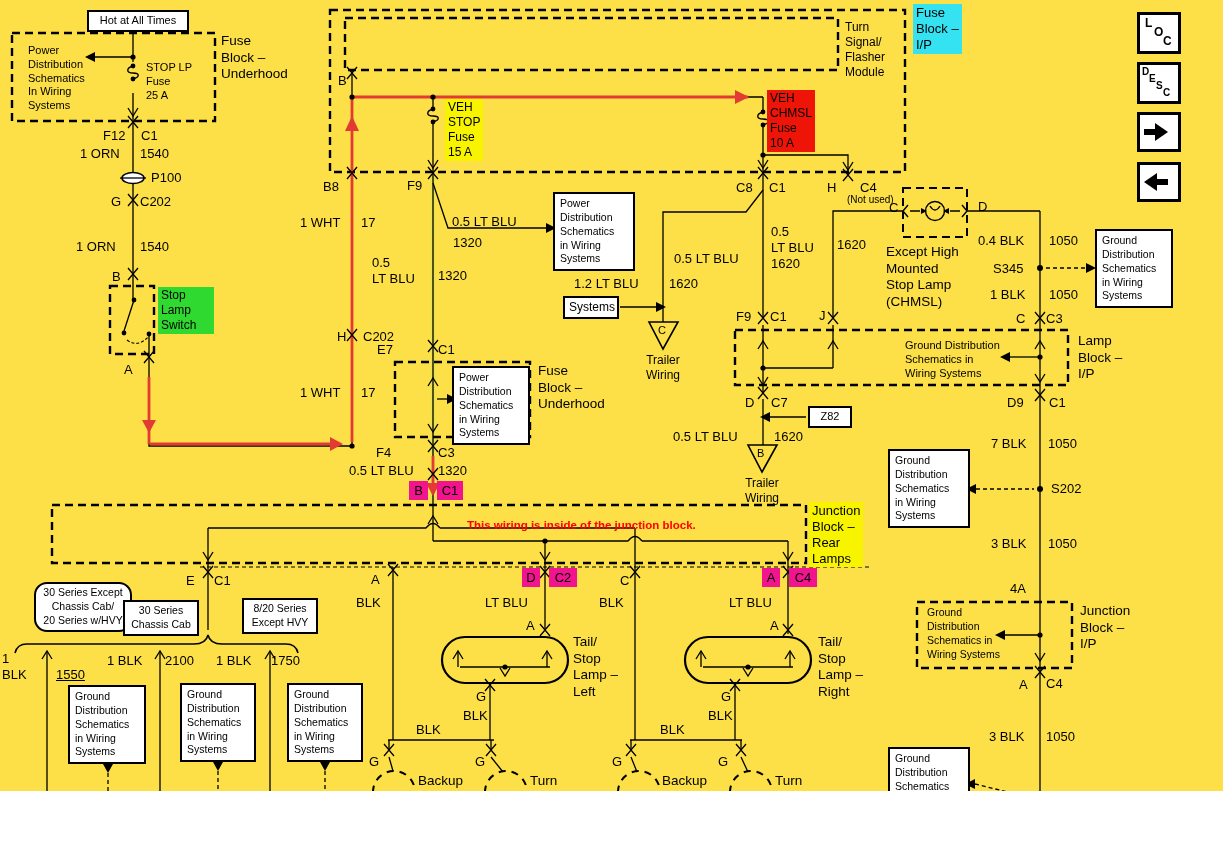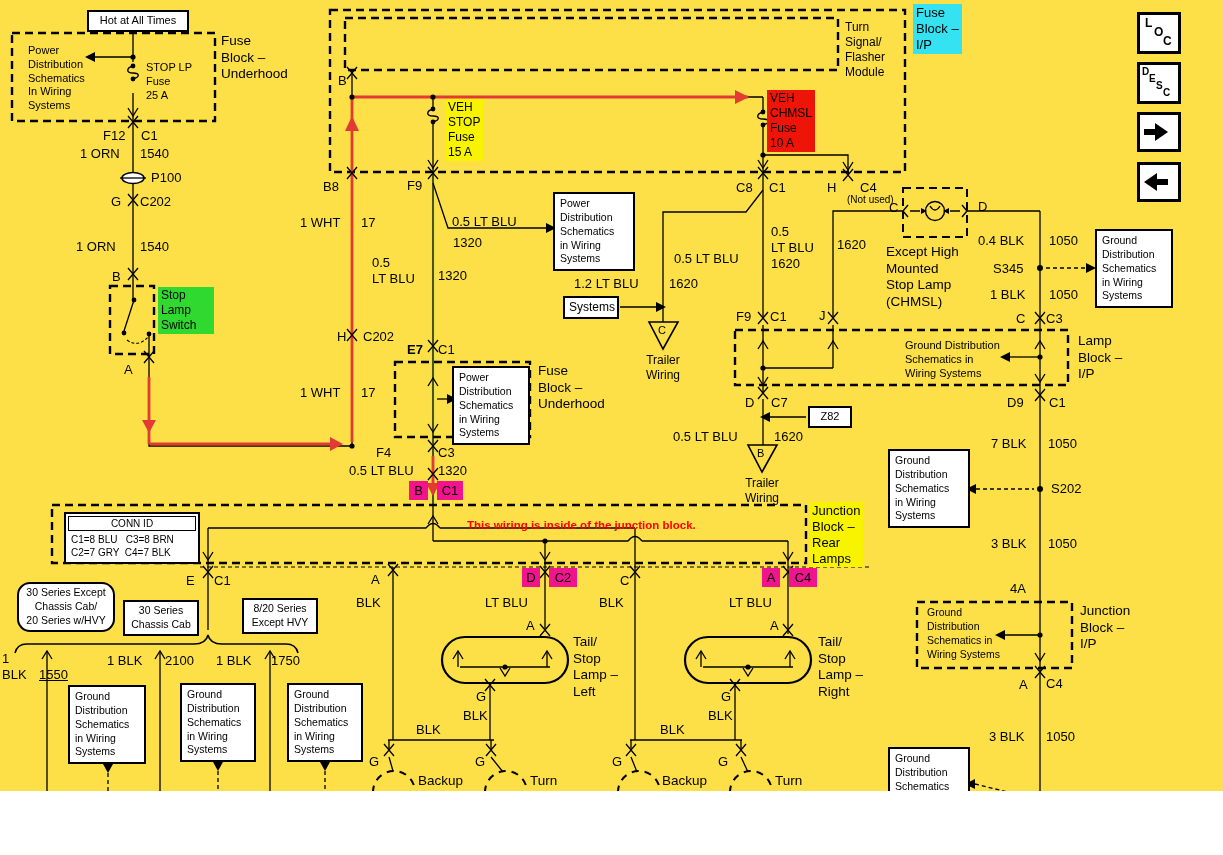--- a/index.html
+++ b/index.html
@@ -342,21 +342,21 @@
       <div class="lb" style="left: 452px; top: 214px;">0.5 LT BLU</div>
       <div class="lb" style="left: 453px; top: 235px;">1320</div>
       <div class="lb boxthin s10" style="left: 553px; top: 192px; width: 68px;">Power
 Distribution
 Schematics
 in Wiring
 Systems</div>
       <div class="lb" style="left: 372px; top: 255px;">0.5
 LT BLU</div>
       <div class="lb" style="left: 438px; top: 268px;">1320</div>
-      <div class="lb" style="left: 407px; top: 342px; font-weight: bold;">E7</div>
+      <div class="lb" style="left: 377px; top: 342px;">E7</div>
       <div class="lb" style="left: 438px; top: 342px;">C1</div>
       <div class="lb boxthin s10" style="left: 452px; top: 366px; width: 64px;">Power
 Distribution
 Schematics
 in Wiring
 Systems</div>
       <div class="lb s14" style="left: 538px; top: 363px;">Fuse
 Block –
 Underhood</div>
       <div class="lb" style="left: 376px; top: 445px;">F4</div>
@@ -483,30 +483,30 @@
       <div class="lb" style="left: 708px; top: 708px;">BLK</div>
       <div class="lb" style="left: 660px; top: 722px;">BLK</div>
       <div class="lb" style="left: 612px; top: 754px;">G</div>
       <div class="lb" style="left: 718px; top: 754px;">G</div>
       <div class="lb s14" style="left: 662px; top: 773px;">Backup
 Lamp –
 Right</div>
       <div class="lb s14" style="left: 775px; top: 773px;">Turn
 Signal –
 RR</div>
-      <div class="lb box s10" style="left: 17px; top: 582px; width: 86px; border-radius: 13px;">30 Series Except
+      <div class="lb box s10" style="left: 34px; top: 582px; width: 86px; border-radius: 13px;">30 Series Except
 Chassis Cab/
 20 Series w/HVY</div>
       <div class="lb box s10" style="left: 123px; top: 600px; width: 64px;">30 Series
 Chassis Cab</div>
       <div class="lb box s10" style="left: 242px; top: 598px; width: 64px;">8/20 Series
 Except HVY</div>
       <div class="lb" style="left: 2px; top: 651px;">1
 BLK</div>
-      <div class="lb" style="left: 39px; top: 667px; text-decoration: underline;">1550</div>
+      <div class="lb" style="left: 56px; top: 667px; text-decoration: underline;">1550</div>
       <div class="lb" style="left: 107px; top: 653px;">1 BLK</div>
       <div class="lb" style="left: 165px; top: 653px;">2100</div>
       <div class="lb" style="left: 216px; top: 653px;">1 BLK</div>
       <div class="lb" style="left: 271px; top: 653px;">1750</div>
       <div class="lb boxthin s10" style="left: 68px; top: 685px; width: 64px;">Ground
 Distribution
 Schematics
 in Wiring
 Systems</div>
       <div class="lb boxthin s10" style="left: 180px; top: 683px; width: 62px;">Ground
@@ -517,25 +517,20 @@
       <div class="lb boxthin s10" style="left: 287px; top: 683px; width: 62px;">Ground
 Distribution
 Schematics
 in Wiring
 Systems</div>
       <div class="lb s14" style="left: 60px; top: 806px;">G302</div>
       <div class="lb s14" style="left: 172px; top: 806px;">G403</div>
       <div class="lb s14" style="left: 282px; top: 806px;">G401</div>
     </div>
 
-  <div class="connid">
-    <div class="connid-h">CONN ID</div>
-    <div class="connid-r">C1=8 BLU   C3=8 BRN</div>
-    <div class="connid-r">C2=7 GRY  C4=7 BLK</div>
-  </div>
 
   <div class="navbtn loc" style="top:12px">
     <div class="diagtxt">
         <span style="left: 5px; top: 1px;">L</span>
         <span style="left: 14px; top: 10px;">O</span>
         <span style="left: 23px; top: 19px;">C</span>
       </div>
   </div>
   <div class="navbtn desc" style="top:62px">
     <div class="diagtxt">

